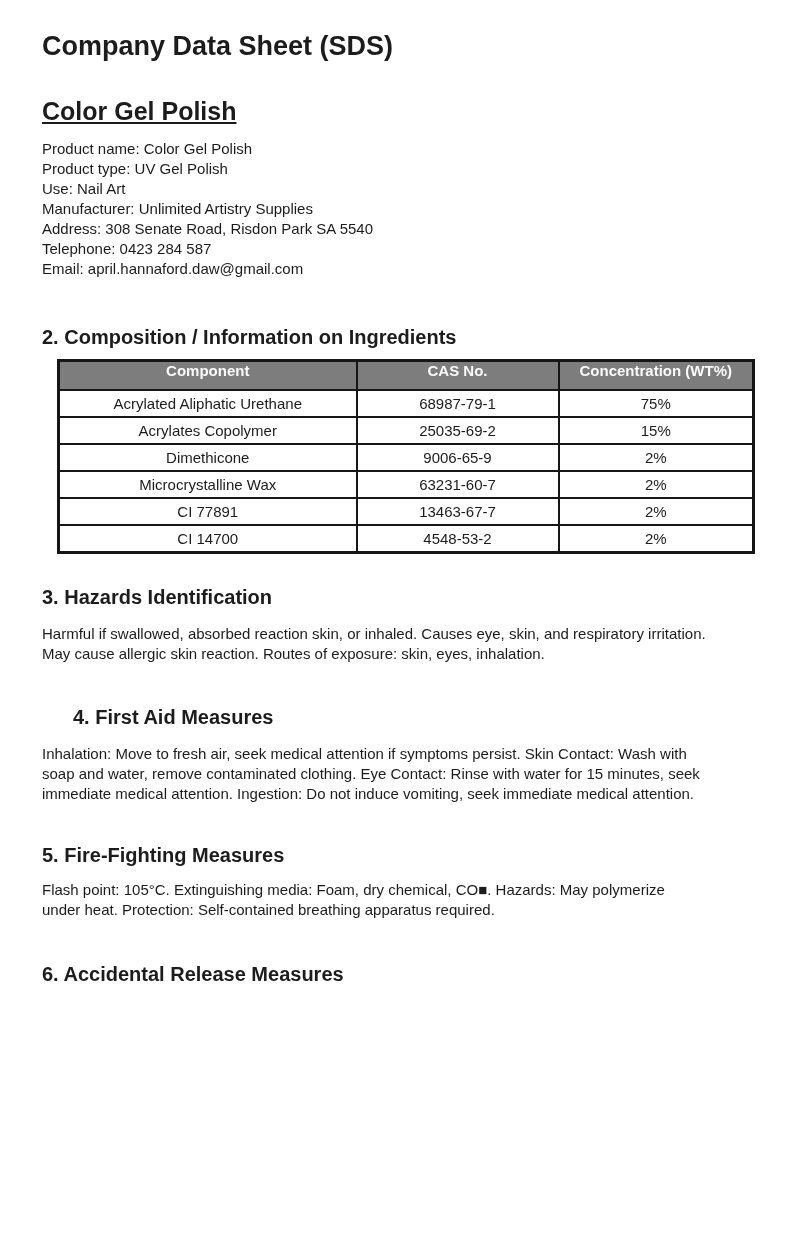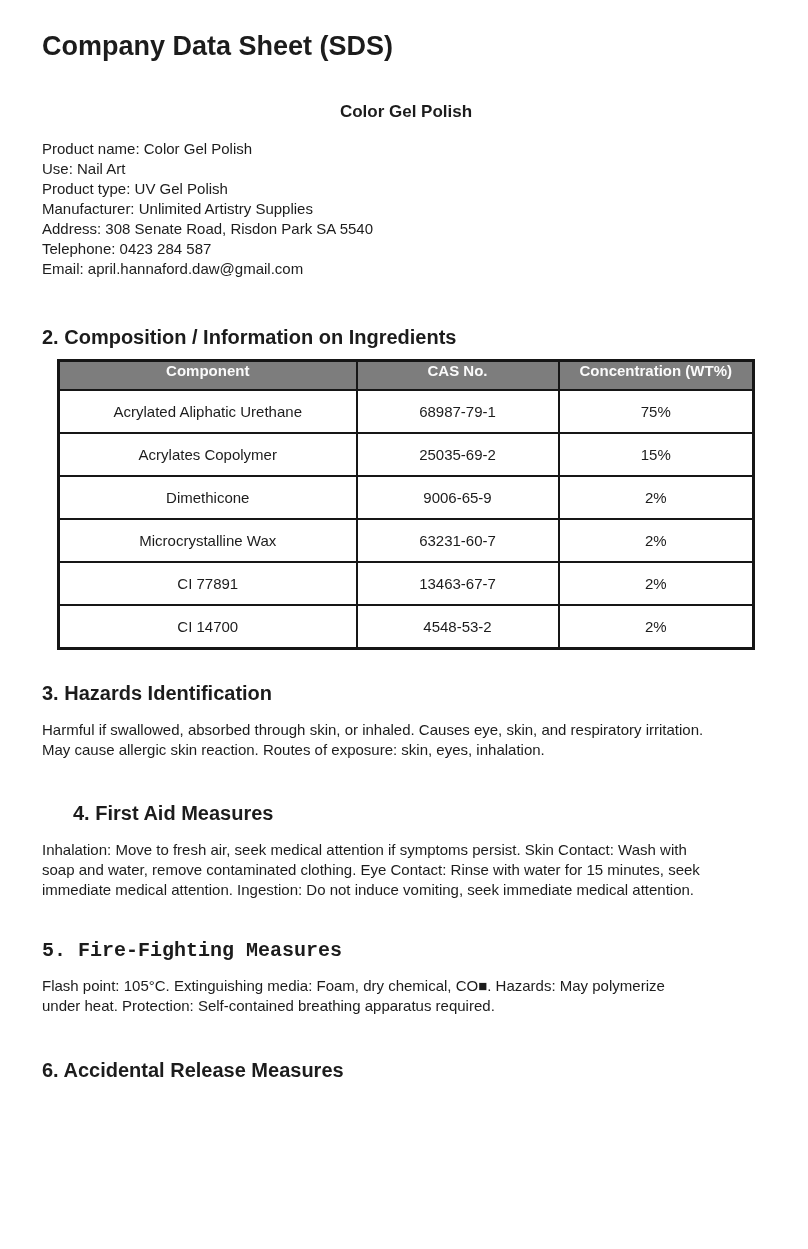--- a/index.html
+++ b/index.html
@@ -16,31 +16,31 @@
     background:var(--page-bg);
     color:var(--text);
     font-family:"Liberation Sans","DejaVu Sans",sans-serif;
   }
   .page{padding:31px 38px 0 42px;}
 
   .doc-title{
     font-size:27px;line-height:31px;font-weight:bold;margin:0;
   }
   .doc-subtitle{
-    font-size:17px;line-height:29px;font-weight:bold;margin:35px 0 0 0;
-    text-align:center;
+    font-size:25px;line-height:29px;font-weight:bold;margin:35px 0 0 0;
+    text-decoration:underline;
   }
   .sec-heading{
     font-size:20px;line-height:24px;font-weight:bold;margin:0;
   }
   .h-sec1{margin-top:76px;}
   .h-sec2{margin-top:46px;}
   .h-sec3{margin-top:31px;}
   .h-sec4{margin-top:41px;margin-left:31px;}
-  .h-sec5{margin-top:39px;font-family:Liberation Mono, monospace;}
+  .h-sec5{margin-top:39px;}
   .h-sec6{margin-top:42px;}
 
   .text-block{margin-top:15px;}
   .text-block.tight{margin-top:13px;}
   .text-line{
     font-size:15px;line-height:20px;
   }
 
   table.ingredients{
     margin:10px 0 0 15px;
@@ -56,41 +56,41 @@
     background:var(--header-bg);
     color:var(--header-text);
     font-size:15px;font-weight:bold;
     height:18px;
     padding:0 4px 10px 4px;
     vertical-align:middle;text-align:center;
     border:2px solid var(--table-border);
   }
   table.ingredients td{
     font-size:15px;
-    height:43px;
+    height:27px;
     padding:0 4px;
     vertical-align:middle;text-align:center;
     border:2px solid var(--table-border);
   }
 </style>
 </head>
 <body>
 
 <div class="page">
 
   <h1 class="doc-title">Company Data Sheet (SDS)</h1>
 
   <h2 class="doc-subtitle">Color Gel Polish</h2>
 
   <section>
     <div class="text-block tight">
 
     <div class="text-line">Product name: Color Gel Polish</div>
+        <div class="text-line">Product type: UV Gel Polish</div>
         <div class="text-line">Use: Nail Art</div>
-        <div class="text-line">Product type: UV Gel Polish</div>
         <div class="text-line">Manufacturer: Unlimited Artistry Supplies</div>
         <div class="text-line">Address: 308 Senate Road, Risdon Park SA 5540</div>
         <div class="text-line">Telephone: 0423 284 587</div>
         <div class="text-line">Email: april.hannaford.daw@gmail.com</div>
       </div>
   </section>
 
   <section>
     <h3 class="sec-heading h-sec2">2. Composition / Information on Ingredients</h3>
     <table class="ingredients">
@@ -146,21 +146,21 @@
             <td>2%</td>
           </tr>
         </tbody>
     </table>
   </section>
 
   <section>
     <h3 class="sec-heading h-sec3">3. Hazards Identification</h3>
     <div class="text-block">
 
-    <div class="text-line">Harmful if swallowed, absorbed through skin, or inhaled. Causes eye, skin, and respiratory irritation.</div>
+    <div class="text-line">Harmful if swallowed, absorbed reaction skin, or inhaled. Causes eye, skin, and respiratory irritation.</div>
         <div class="text-line">May cause allergic skin reaction. Routes of exposure: skin, eyes, inhalation.</div>
       </div>
   </section>
 
   <section>
     <h3 class="sec-heading h-sec4">4. First Aid Measures</h3>
     <div class="text-block">
 
     <div class="text-line">Inhalation: Move to fresh air, seek medical attention if symptoms persist. Skin Contact: Wash with</div>
         <div class="text-line">soap and water, remove contaminated clothing. Eye Contact: Rinse with water for 15 minutes, seek</div>

